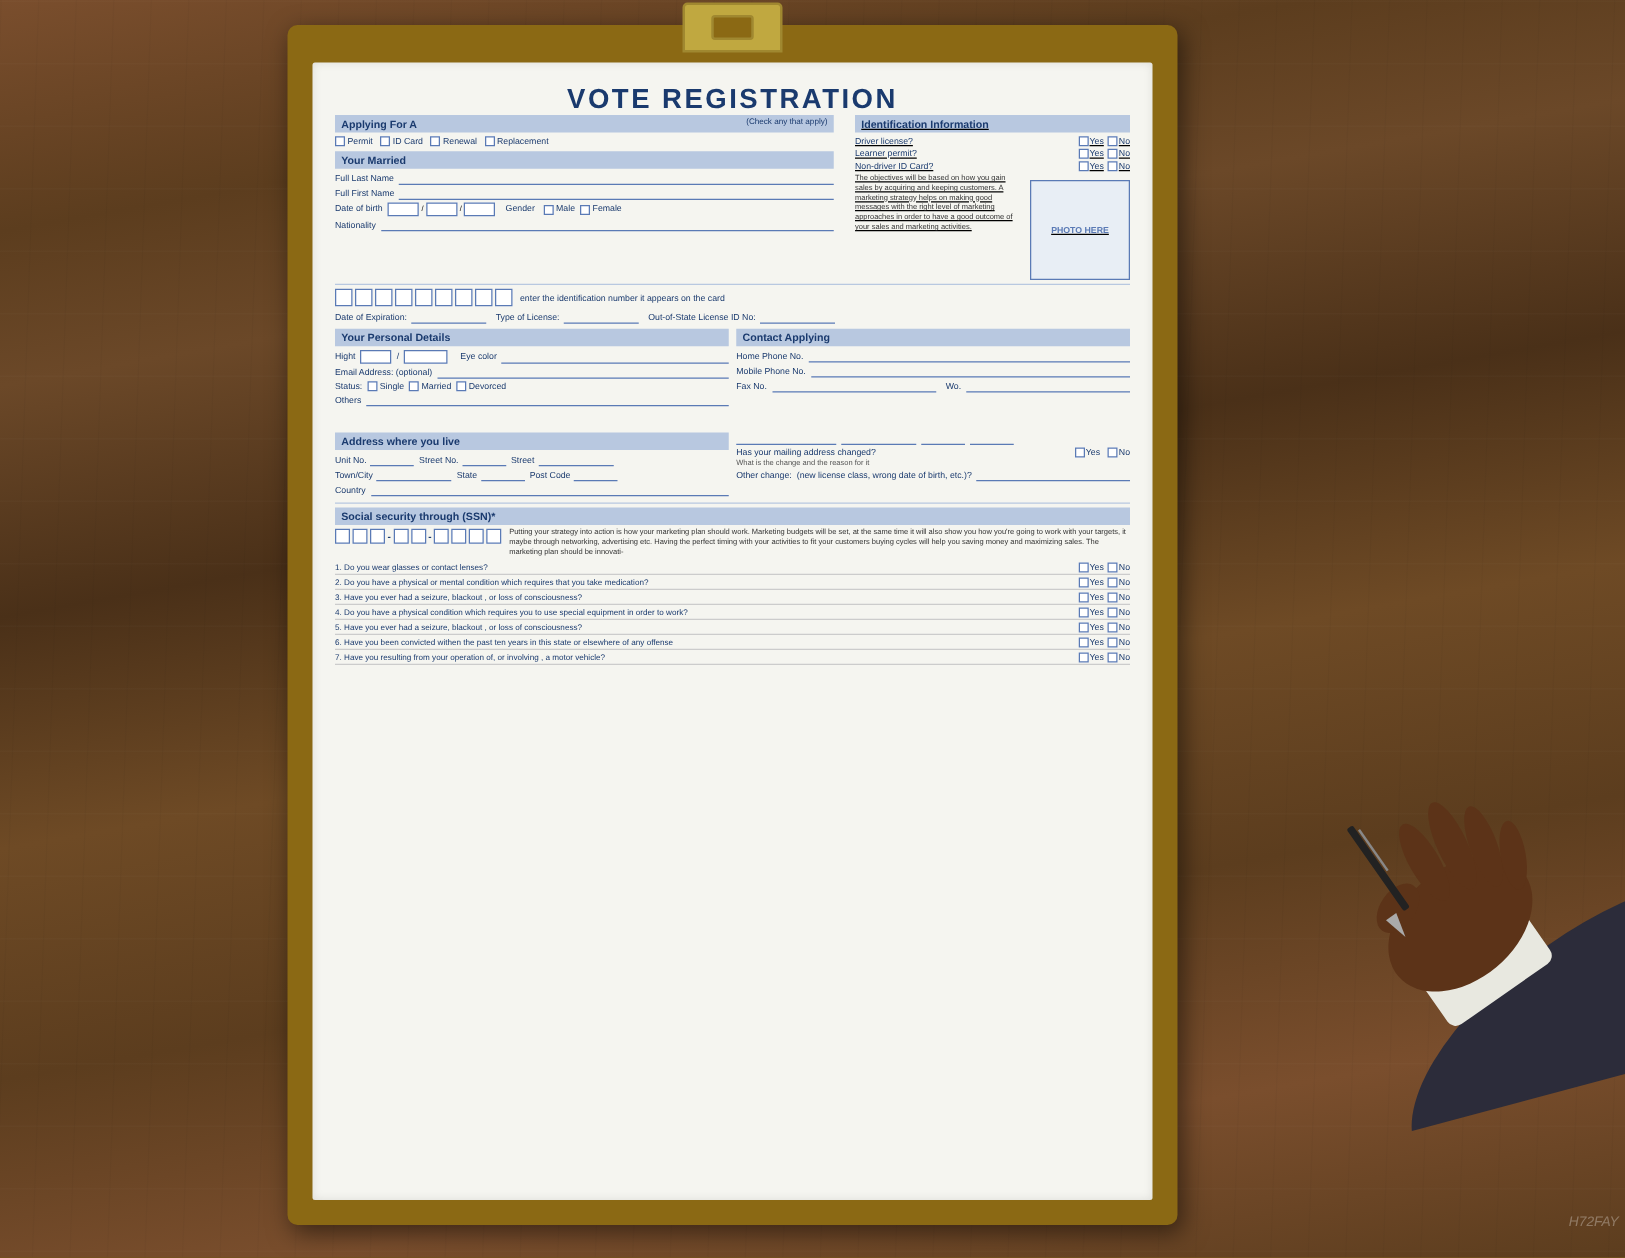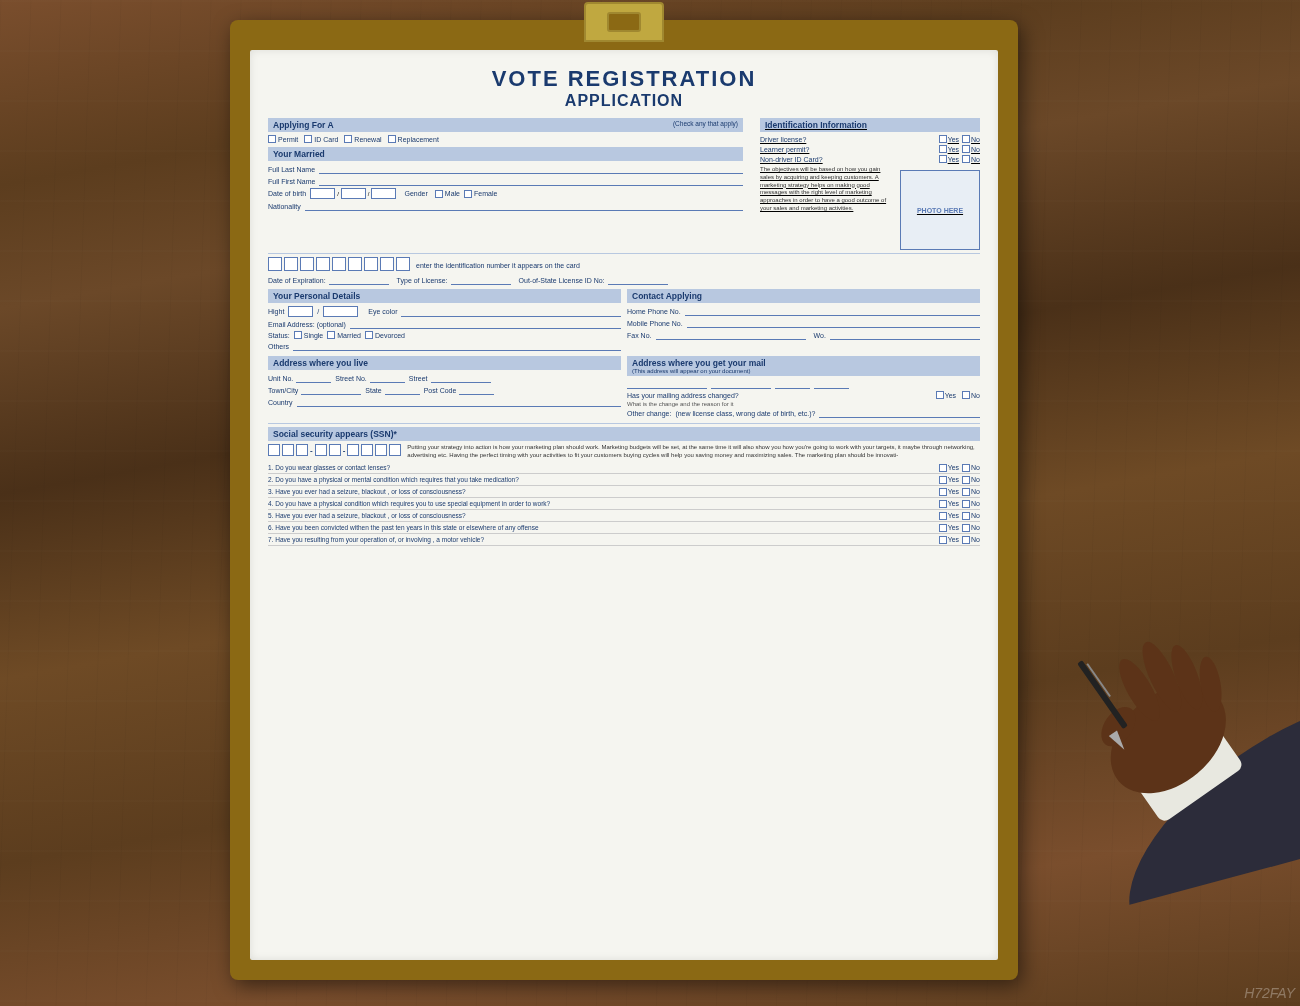--- a/index.html
+++ b/index.html
@@ -42,21 +42,21 @@
           #7a4e2d 85%,
           #5c3d1e 100%
         );
     }
 
     
     .clipboard {
       position: absolute;
       left: 230px;
       top: 20px;
-      width: 788px;
+      width: 712px;
       height: 960px;
       background: #8B6914;
       border-radius: 8px;
       box-shadow: 4px 6px 20px rgba(0,0,0,0.5);
     }
 
     
     .clip {
       position: absolute;
       top: -18px;
@@ -311,23 +311,23 @@
       bottom: 100px;
       width: 500px;
       height: 380px;
       z-index: 10;
       transform: rotate(-15deg);
     }
 
     
     .watermark {
       position: absolute;
-      bottom: 5px;
+      bottom: 22px;
       right: 5px;
-      font-size: 14px;
+      font-size: 11px;
       color: rgba(255,255,255,0.3);
       font-style: italic;
     }
 
     .field-inline {
       display: flex;
       align-items: center;
       gap: 3px;
     }
 
@@ -351,21 +351,20 @@
 <body>
 
 <div class="wood-bg"></div>
 
 <div class="clipboard">
   <div class="clip"></div>
 
   <div class="paper">
 
     <div class="form-title">VOTE REGISTRATION</div>
-    <div class="form-subtitle">APPLICATION</div>
 
     <div class="two-col">
 
       <div class="col-left">
         <div class="section-header">
           <span>Applying For A</span>
           <span style="font-weight:400; font-size:6.5px; float:right;">(Check any that apply)</span>
         </div>
         <div class="checkbox-group" style="margin-bottom:4px;">
           <div class="cb-item">
@@ -560,21 +559,21 @@
         </div>
         <div class="form-row">
           <span class="form-label">Fax No.</span>
           <div class="form-field"></div>
           <span class="form-label" style="margin-left:4px;">Wo.</span>
           <div class="form-field"></div>
         </div>
       </div>
     </div>
 
-    <div class="lower-two-col" style="margin-top:3px;justify-content:center;">
+    <div class="lower-two-col" style="margin-top:19px;justify-content:center;">
 
       <div class="lower-left">
         <div class="section-header">Address where you live</div>
 
         <div style="display:flex; gap:4px; margin-bottom:2px;">
           <div class="field-inline">
             <span class="form-label">Unit No.</span>
             <div class="field-underline-sm"></div>
           </div>
           <div class="field-inline">
@@ -600,24 +599,20 @@
             <div class="field-underline-sm"></div>
           </div>
         </div>
         <div class="form-row">
           <span class="form-label">Country</span>
           <div class="form-field"></div>
         </div>
       </div>
 
       <div class="lower-right">
-        <div class="section-header">
-          <span>Address where you get your mail</span>
-          <div style="font-weight:400; font-size:6px;">(This address will appear on your document)</div>
-        </div>
 
         <div style="display:flex; gap:4px; margin-bottom:2px; flex-wrap:wrap;">
           <div class="field-underline" style="width:80px;"></div>
           <div class="field-underline" style="width:60px;"></div>
           <div class="field-underline-sm"></div>
           <div class="field-underline-sm"></div>
         </div>
 
         <div class="form-row">
           <span class="form-label" style="flex:1;">Has your mailing address changed?</span>
@@ -633,21 +628,21 @@
         <div style="font-size:6px; color:#555; margin-bottom:1px;">What is the change and the reason for it</div>
         <div class="form-row">
           <span class="form-label">Other change:</span>
           <span class="form-label">(new license class, wrong date of birth, etc.)?</span>
           <div class="form-field"></div>
         </div>
       </div>
     </div>
 
     <div class="divider"></div>
-    <div class="section-header">Social security appears (SSN)*</div>
+    <div class="section-header">Social security through (SSN)*</div>
 
     <div style="display:flex; gap:6px; margin-bottom:4px;">
       <div>
         <div class="ssn-row">
           <div class="ssn-box"></div>
           <div class="ssn-box"></div>
           <div class="ssn-box"></div>
           <span class="ssn-dash">-</span>
           <div class="ssn-box"></div>
           <div class="ssn-box"></div>

